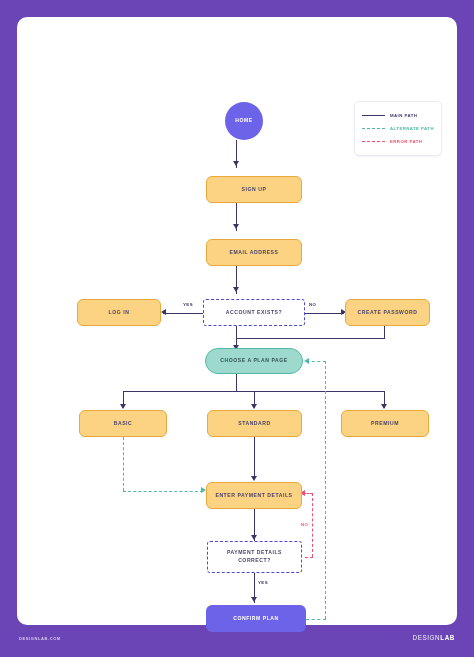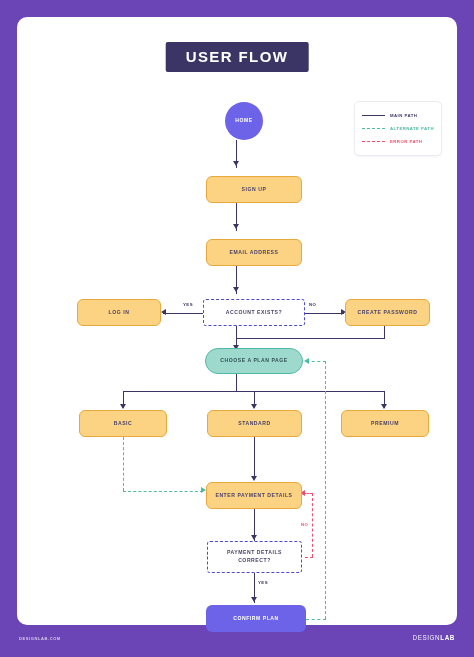--- a/index.html
+++ b/index.html
@@ -123,23 +123,20 @@
     white-space:nowrap;
   }
   #footer-right .lt{font-weight:normal;opacity:.92;}
   #footer-right .bd{font-weight:bold;}
 </style>
 </head>
 <body>
 
 <div id="card">
 
-  <div id="title-bar">
-    <div class="t">USER FLOW</div>
-  </div>
 
   <div id="legend">
     <div class="leg-row">
       <span class="leg-line" style="border-top:1.3px solid #3B3566;"></span>
       <span class="leg-txt" style="color:#3B3566;">MAIN PATH</span>
     </div>
     <div class="leg-row">
       <span class="leg-line" style="border-top:1.3px dashed #4FB9A5;"></span>
       <span class="leg-txt" style="color:#4FB9A5;">ALTERNATE PATH</span>
     </div>

